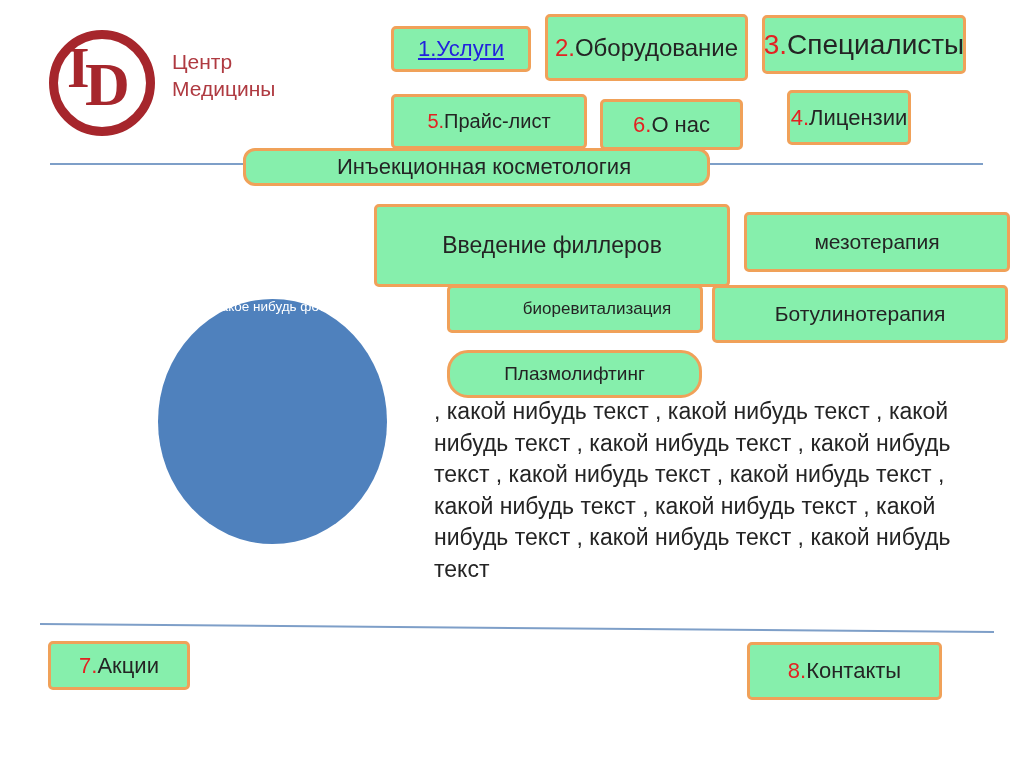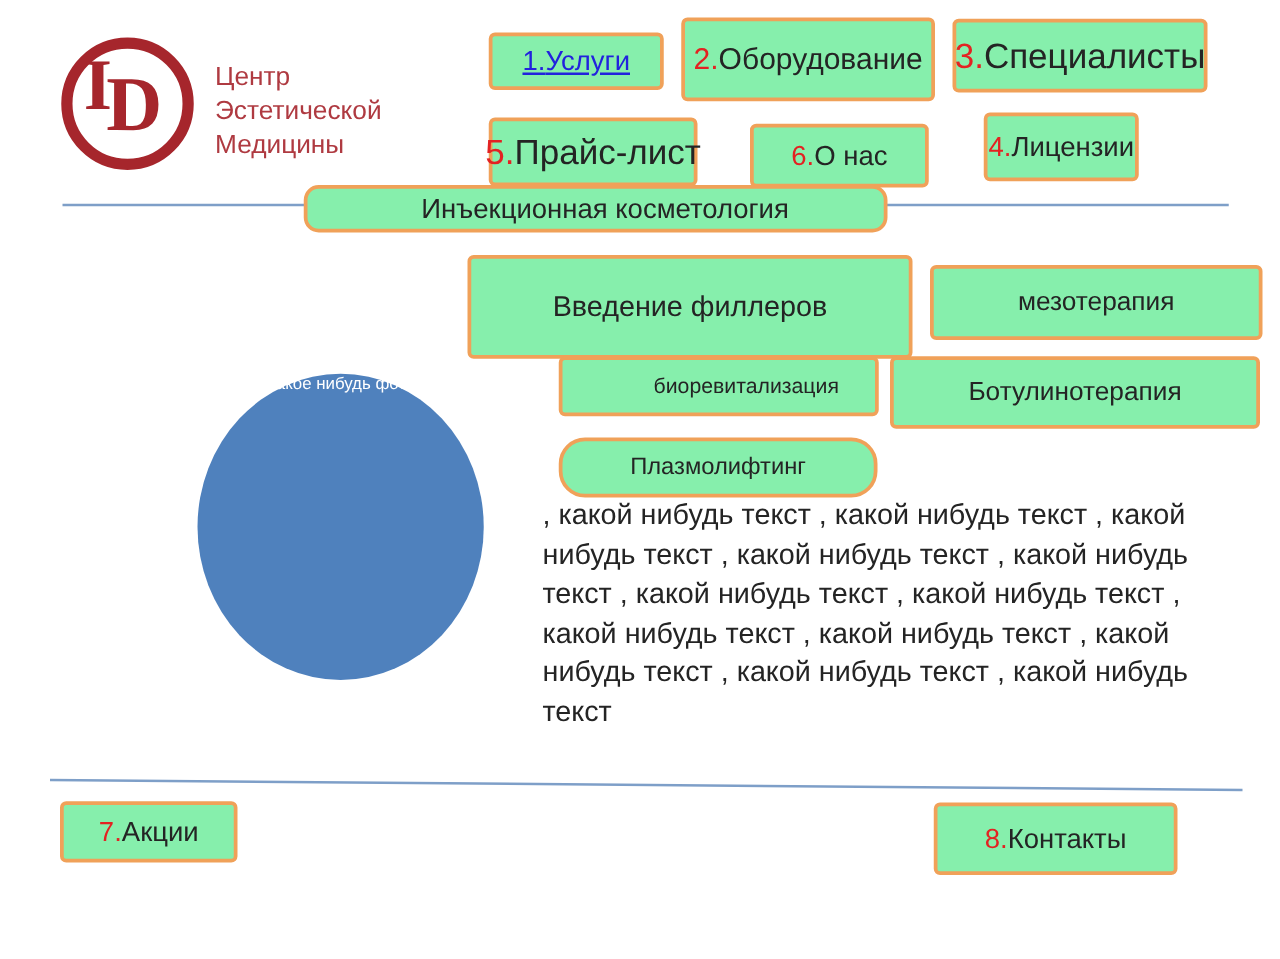--- a/index.html
+++ b/index.html
@@ -86,37 +86,36 @@
     <line x1="50" y1="164" x2="983" y2="164" stroke="#7E9FC8" stroke-width="2"></line>
     <line x1="40" y1="624" x2="994" y2="632" stroke="#7E9FC8" stroke-width="2"></line>
   </svg>
 
   <div id="logo-ring">
     <span id="logo-i">I</span>
     <span id="logo-d">D</span>
   </div>
   <div id="brand-name">
     <div>Центр</div>
-    <div>Эстетической</div>
     <div>Медицины</div>
   </div>
 
   <div class="box link-style" style="left:391px; top:26px; width:140px; height:46px; font-size:22px;">
     <span class="inner"><span class="num">1.</span><span>Услуги</span></span>
   </div>
 
   <div class="box" style="left:545px; top:14px; width:203px; height:67px; font-size:24px;">
     <span class="inner"><span class="num">2.</span><span>Оборудование</span></span>
   </div>
 
   <div class="box" style="left:762px; top:15px; width:204px; height:59px; font-size:28px;justify-content:center;">
     <span class="inner"><span class="num">3.</span><span>Специалисты</span></span>
   </div>
 
-  <div class="box" style="left:391px; top:94px; width:167px; height:55px; font-size:28px;">
+  <div class="box" style="left:391px; top:94px; width:196px; height:55px; font-size:20px;">
     <span class="inner"><span class="num">5.</span><span>Прайс-лист</span></span>
   </div>
 
   <div class="box" style="left:600px; top:99px; width:143px; height:51px; font-size:22px;">
     <span class="inner"><span class="num">6.</span><span>О нас</span></span>
   </div>
 
   <div class="box" style="left:787px; top:90px; width:124px; height:55px; font-size:22px;">
     <span class="inner"><span class="num">4.</span><span>Лицензии</span></span>
   </div>

